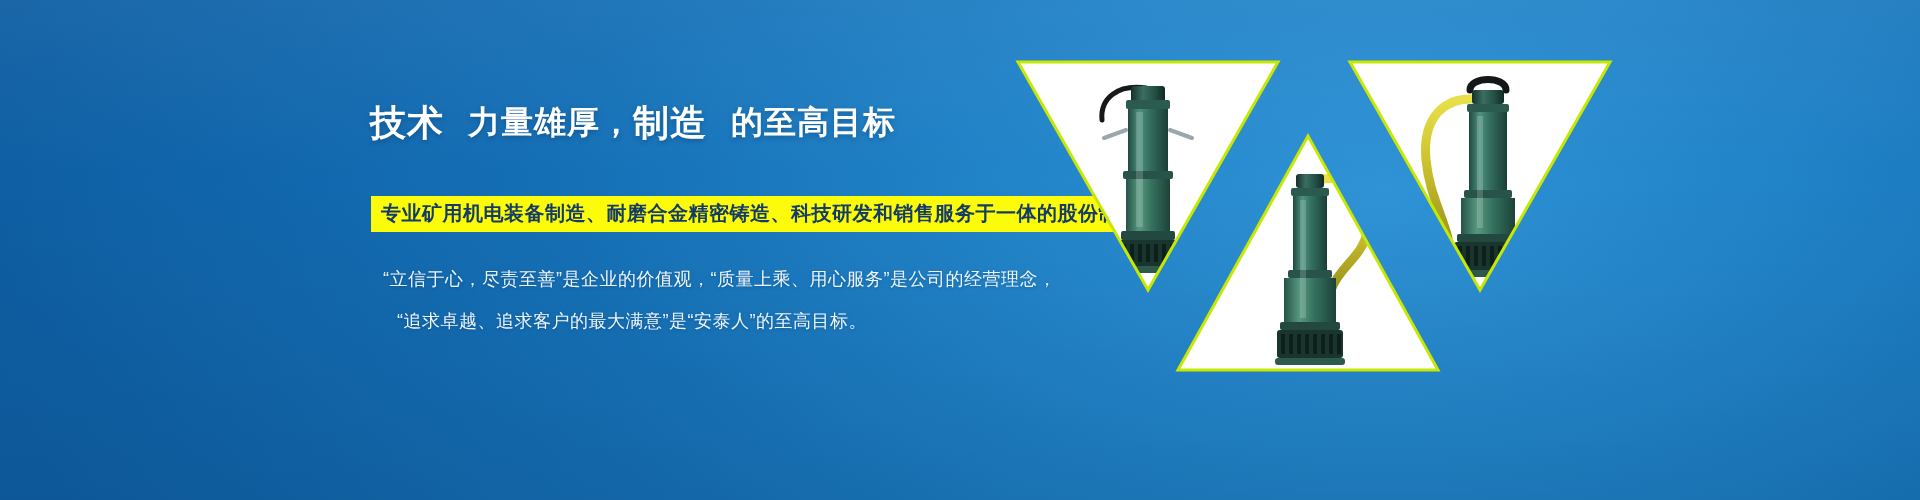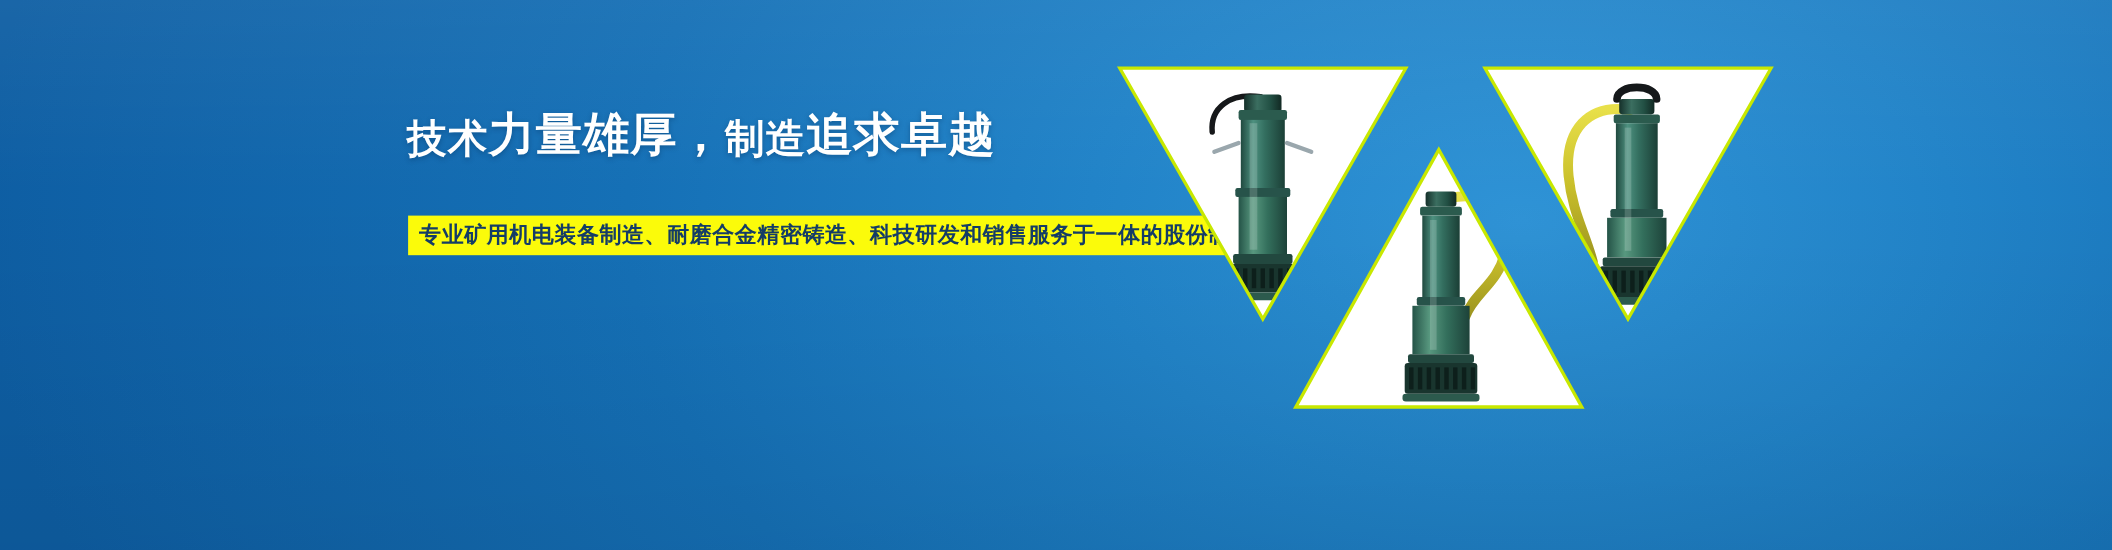--- a/index.html
+++ b/index.html
@@ -23,21 +23,21 @@
   
   .textblock{position:absolute;left:0;top:0;width:1130px;height:500px;}
 
   .headline{
     position:absolute;left:370px;top:96px;white-space:nowrap;
     color:#ffffff;font-weight:bold;letter-spacing:1px;
     text-shadow:0 2px 5px rgba(0,40,80,.35);
     font-family:"Liberation Sans","DejaVu Sans",sans-serif;
   }
   .hl-big{font-size:36px;line-height:52px;vertical-align:-2px;}
-  .hl-sm{font-size:42px;line-height:52px;}
+  .hl-sm{font-size:32px;line-height:52px;margin-left:24px;}
 
   .yellowbar{
     position:absolute;left:371px;top:196px;
     background:#fbfb0a;
     padding:4px 10px 5px 10px;
     white-space:nowrap;
   }
   .yellowbar .yb-text{
     color:#143c66;font-size:20px;font-weight:bold;letter-spacing:.5px;
     font-family:"Liberation Sans","DejaVu Sans",sans-serif;
@@ -56,27 +56,31 @@
   .artwork svg{display:block;}
 </style>
 </head>
 <body>
 
 <div class="banner">
 
   <div class="textblock">
 
     <div class="headline">
-      <span class="hl-big">技术</span><span class="hl-sm">力量雄厚，</span><span class="hl-big">制造</span><span class="hl-sm">追求卓越</span>
+      <span class="hl-big">技术</span><span class="hl-sm">力量雄厚，</span><span class="hl-big">制造</span><span class="hl-sm">的至高目标</span>
     </div>
 
     <div class="yellowbar">
       <span class="yb-text">专业矿用机电装备制造、耐磨合金精密铸造、科技研发和销售服务于一体的股份制企业</span>
     </div>
 
+    <div class="bodytext">
+      <span class="bl">“立信于心，尽责至善”是企业的价值观，“质量上乘、用心服务”是公司的经营理念，</span>
+      <span class="bl bl2">“追求卓越、追求客户的最大满意”是“安泰人”的至高目标。</span>
+    </div>
 
   </div>
 
   <div class="artwork">
     <svg width="910" height="400" viewBox="0 0 910 400" xmlns="http://www.w3.org/2000/svg" aria-hidden="true">
       <defs>
 
         <linearGradient id="gBody" x1="0" y1="0" x2="1" y2="0">
           <stop offset="0%" stop-color="#20493f"></stop>
           <stop offset="28%" stop-color="#4e9180"></stop>

